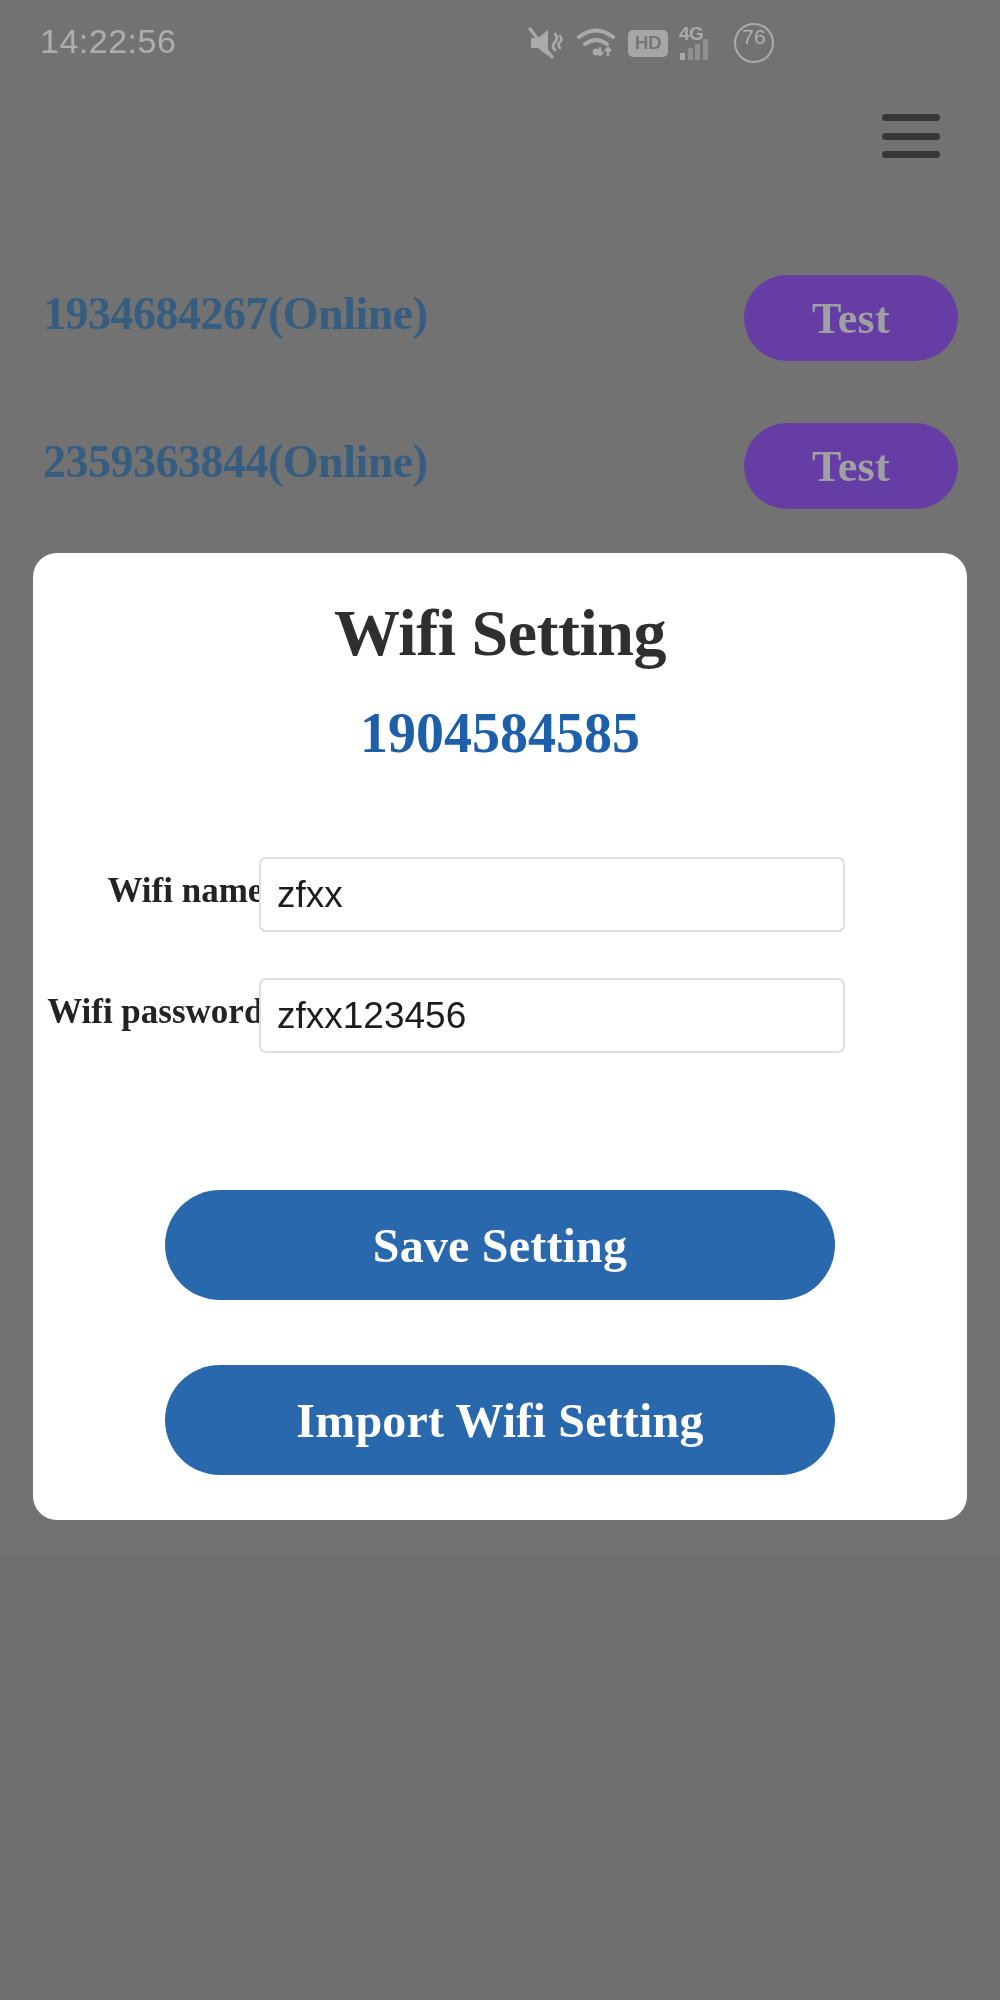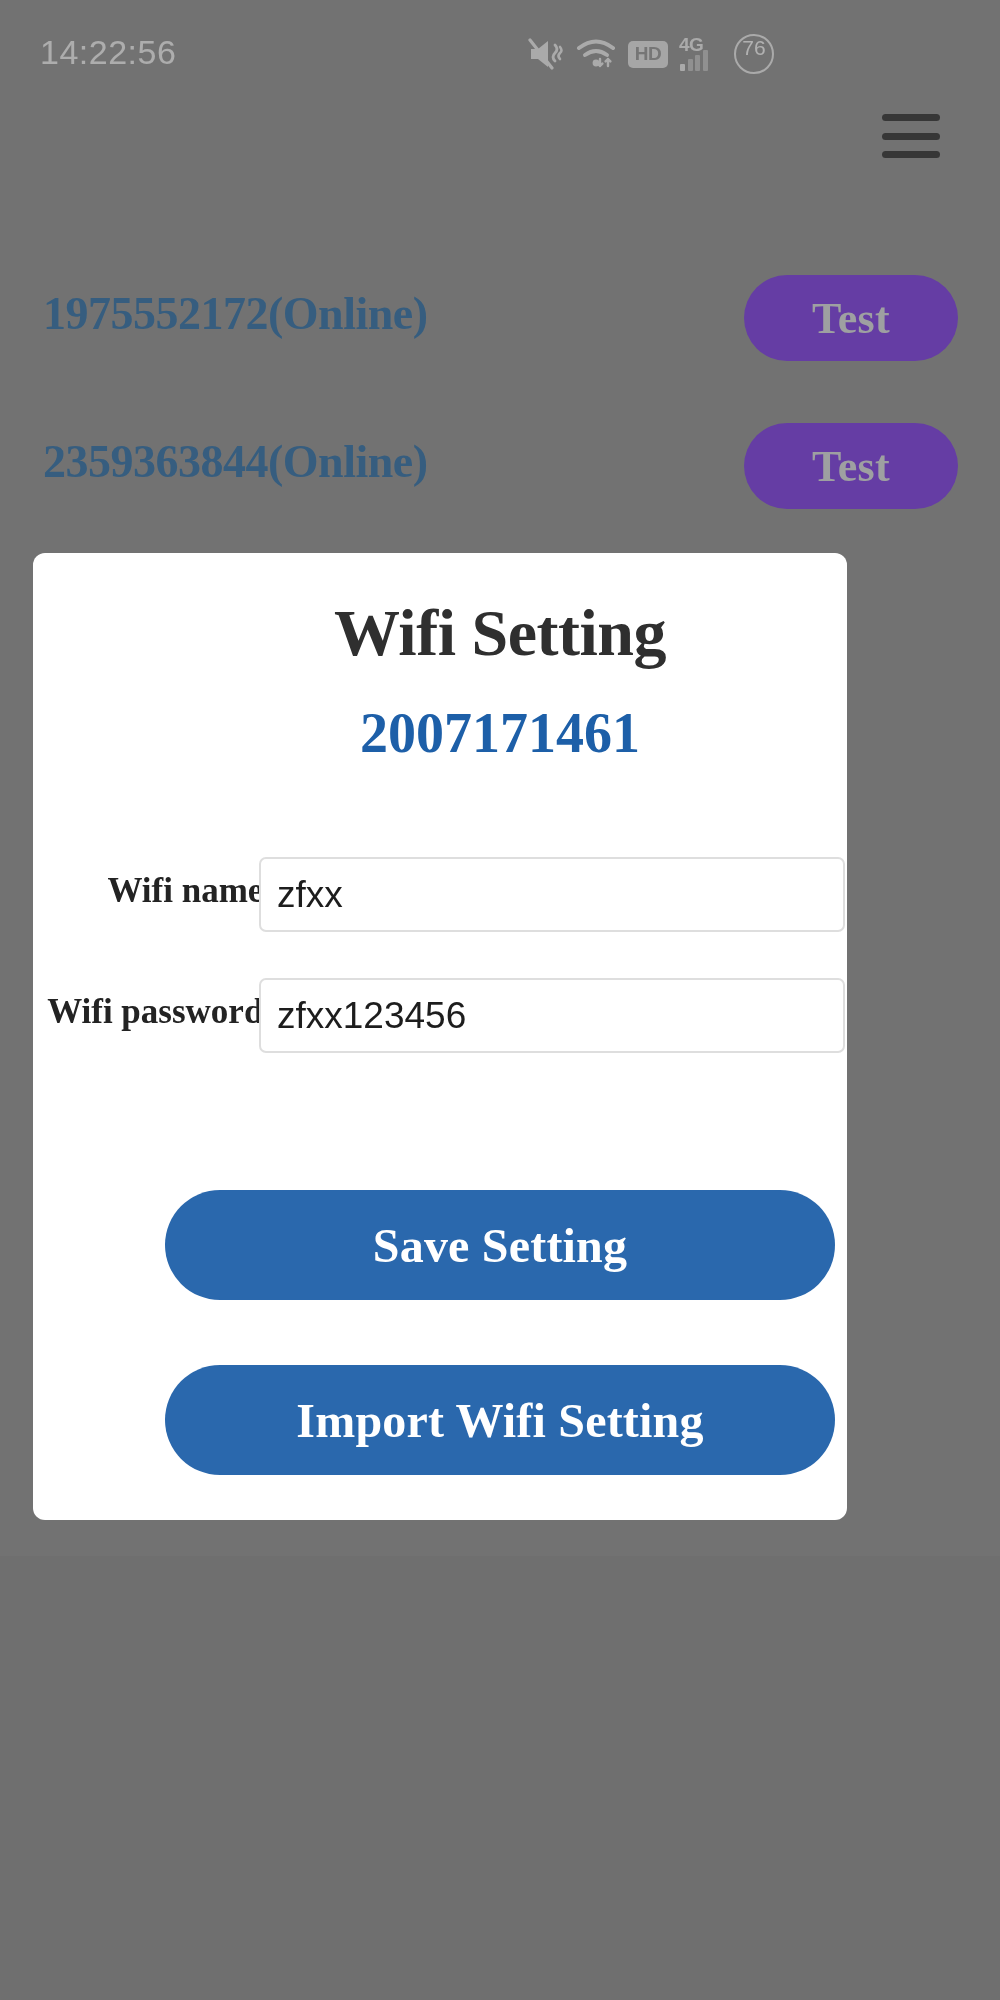--- a/index.html
+++ b/index.html
@@ -28,21 +28,21 @@
     position: absolute;
     left: 0; top: 0;
     width: 1000px;
     height: 1556px;
     background: #848484;
   }
 
   
   #statusbar {
     position: absolute;
-    left: 0; top: 16px;
+    left: 0; top: 5px;
     width: 800px;
     height: 72px;
   }
   #clock {
     position: absolute;
     left: 40px;
     top: 17px;
     font-family: "Liberation Sans", sans-serif;
     font-size: 34px;
     color: #e9e9e9;
@@ -203,24 +203,24 @@
     width: 1000px;
     height: 2000px;
     background: rgba(90, 90, 90, 0.42);
   }
 
   
   #modal {
     position: absolute;
     left: 33px;
     top: 553px;
-    width: 814px;
+    width: 934px;
     height: 967px;
     background: #ffffff;
-    border-radius: 12px;
+    border-radius: 24px;
     box-sizing: border-box;
   }
   #modal-title {
     position: absolute;
     left: 0;
     top: 42px;
     width: 934px;
     text-align: center;
     font-family: "Liberation Serif", serif;
     font-weight: bold;
@@ -343,36 +343,36 @@
     <div id="app-header">
       <div id="menu-button">
         <span></span>
           <span></span>
           <span></span>
       </div>
     </div>
 
     <div id="device-list">
       <div class="device-row">
-        <div class="device-name">1975552172(Online)</div>
+        <div class="device-name">1934684267(Online)</div>
         <button class="test-button">Test</button>
       </div>
       <div class="device-row">
         <div class="device-name">2359363844(Online)</div>
         <button class="test-button">Test</button>
       </div>
     </div>
   </div>
 
   <div id="scrim"></div>
 
   <div id="modal">
 
     <div id="modal-title">Wifi Setting</div>
-    <div id="modal-device-id">2007171461</div>
+    <div id="modal-device-id">1904584585</div>
 
     <div class="field-row" id="field-wifi-name">
       <div class="field-label">Wifi name:</div>
       <input class="field-input" type="text" value="zfxx" style="">
     </div>
 
     <div class="field-row" id="field-wifi-pass">
       <div class="field-label">Wifi password:</div>
       <input class="field-input" type="text" value="zfxx123456" style="">
     </div>

